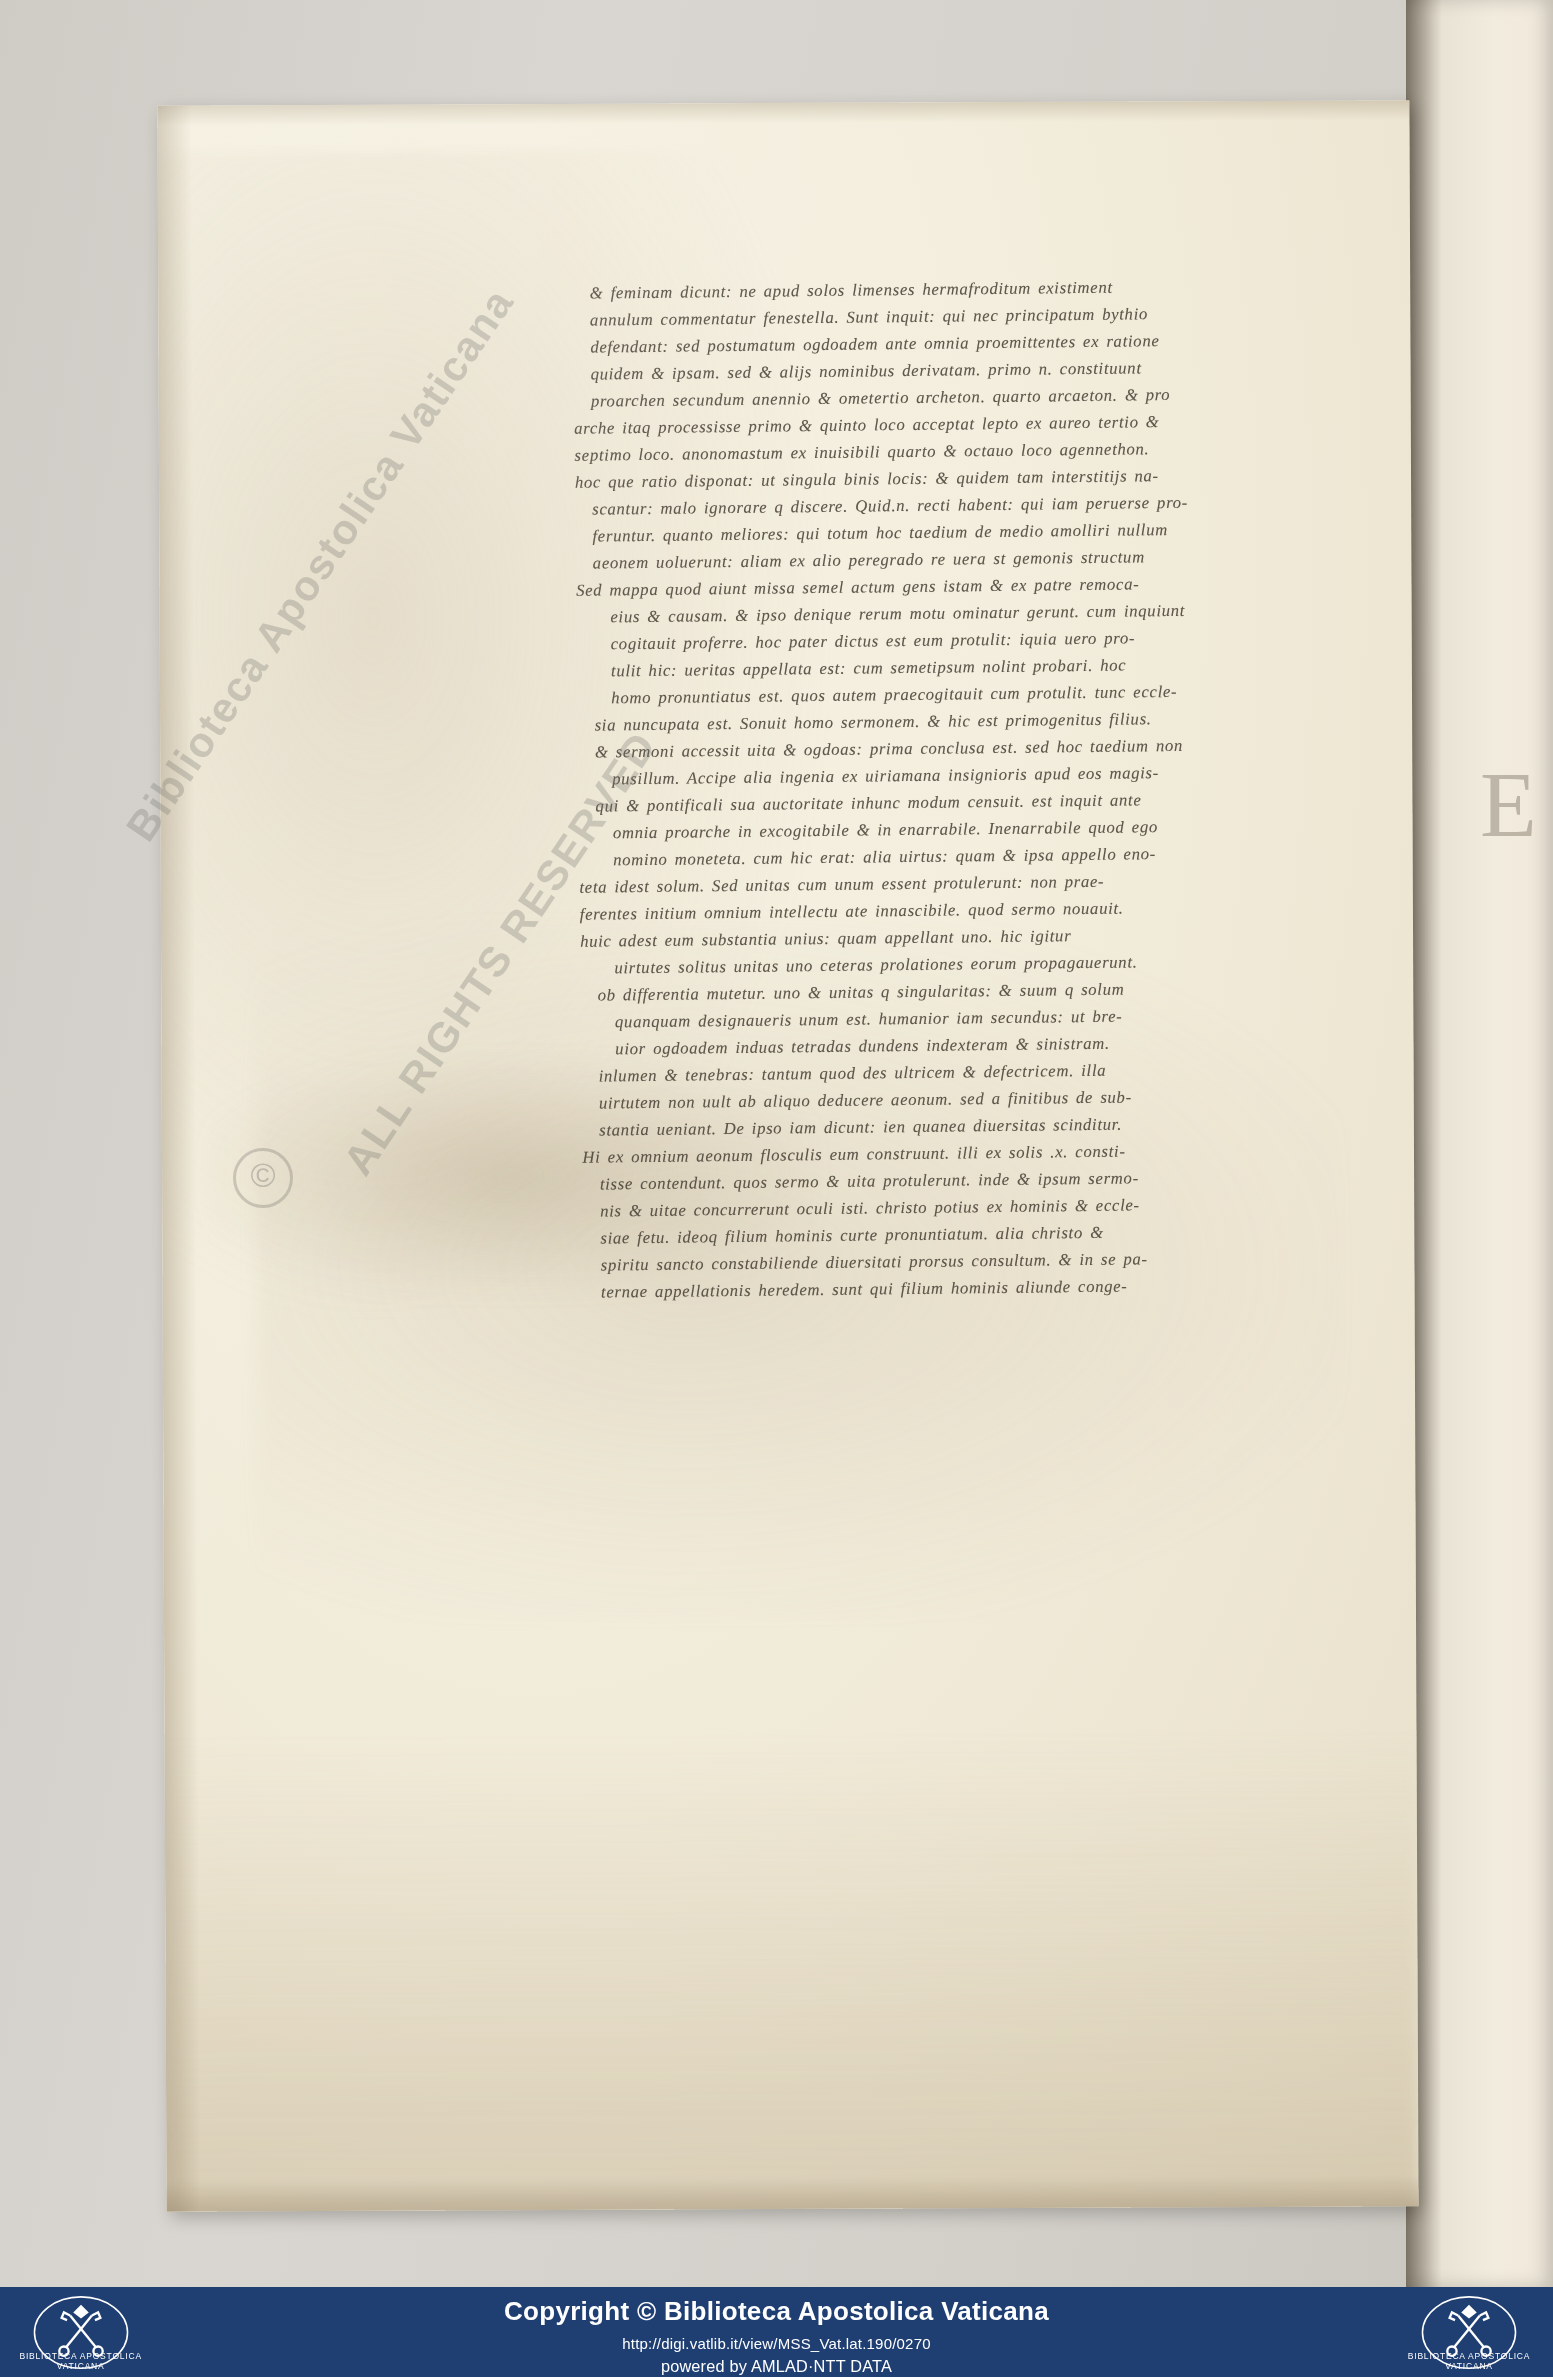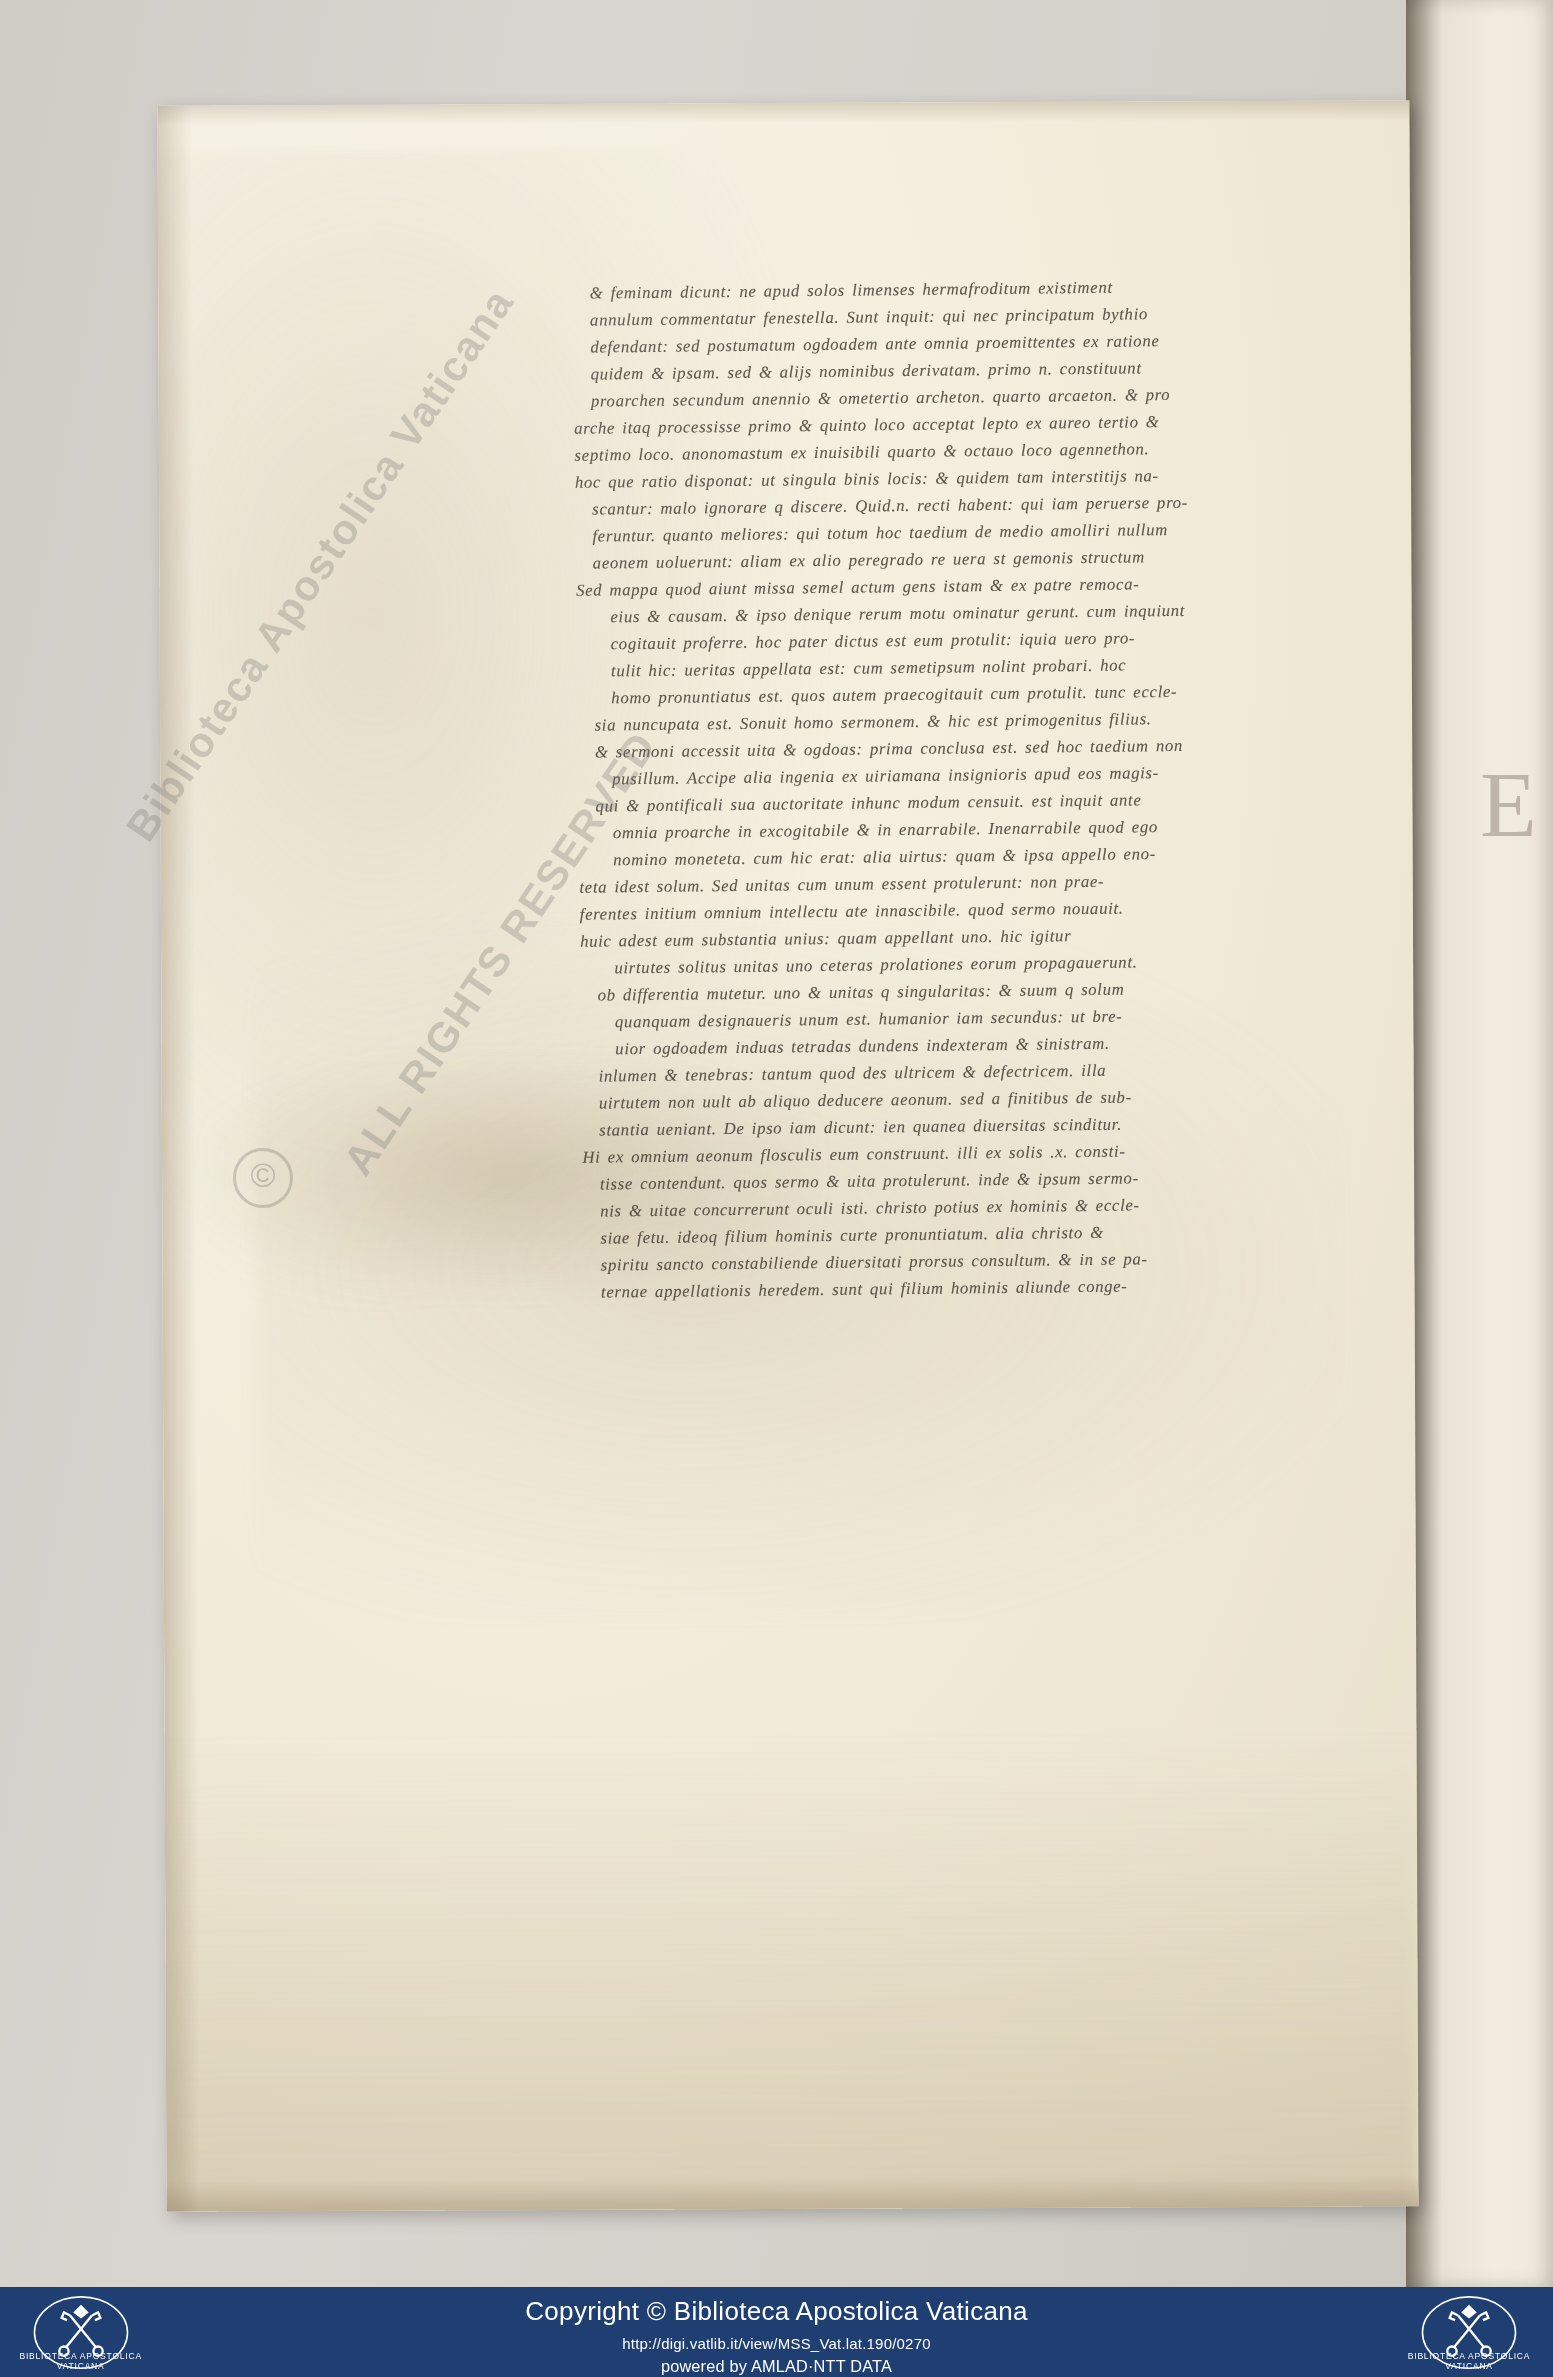--- a/index.html
+++ b/index.html
@@ -205,20 +205,21 @@
   #footer-center {
     position: absolute;
     left: 0; top: 0;
     width: 1553px;
     text-align: center;
   }
   #footer-copyright {
     margin-top: 9.3px;
     font-size: 26px;
     letter-spacing: 0.3px;
+    font-weight: bold;
   }
   #footer-url {
     margin-top: 8px;
     font-size: 15px;
     letter-spacing: 0.2px;
   }
   #footer-powered {
     margin-top: 4.7px;
     font-size: 16.3px;
     letter-spacing: 0.2px;

